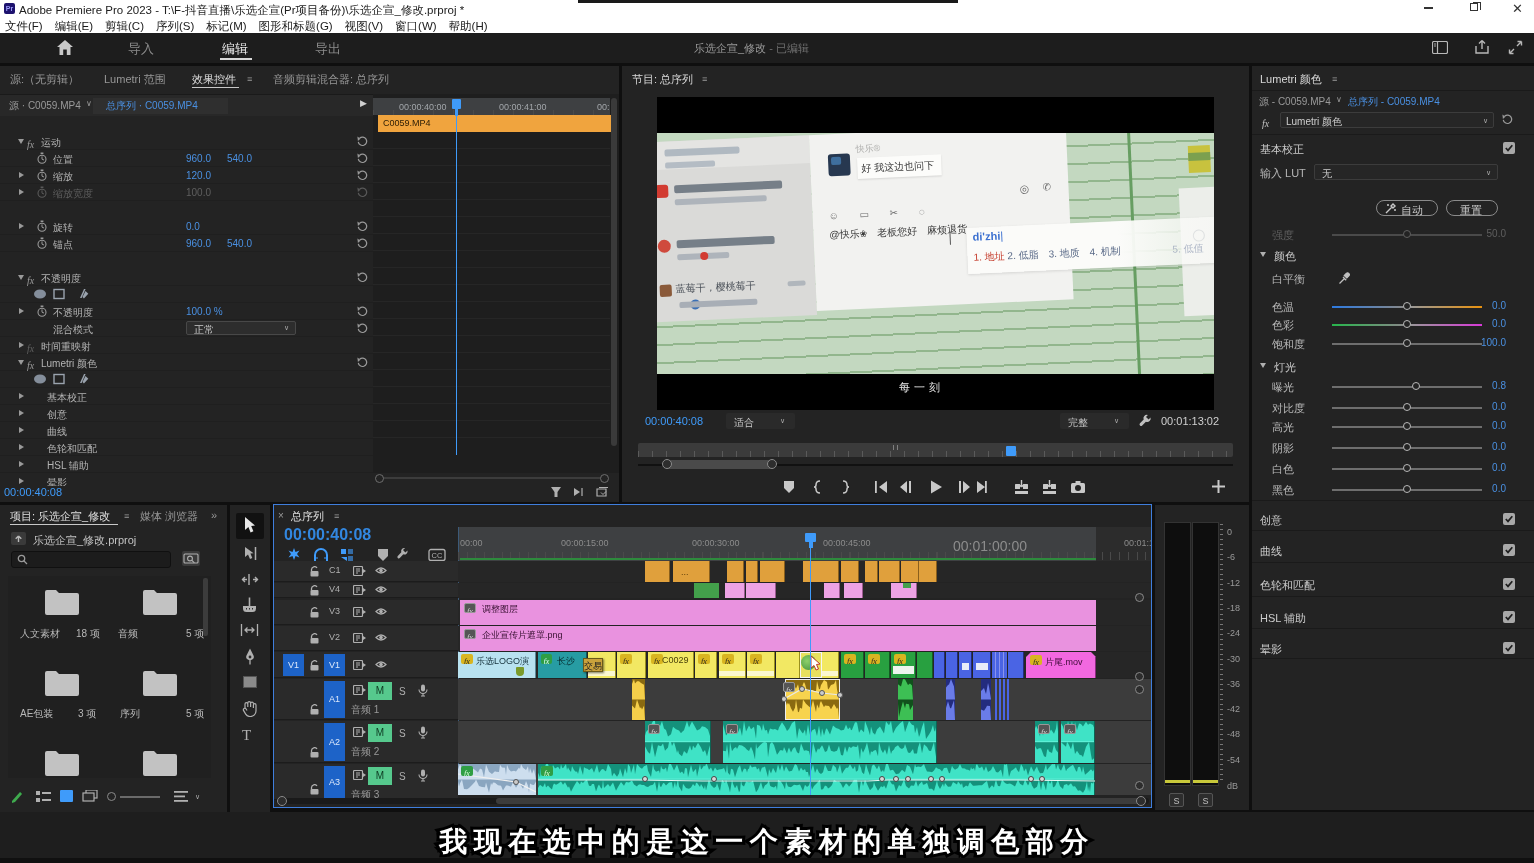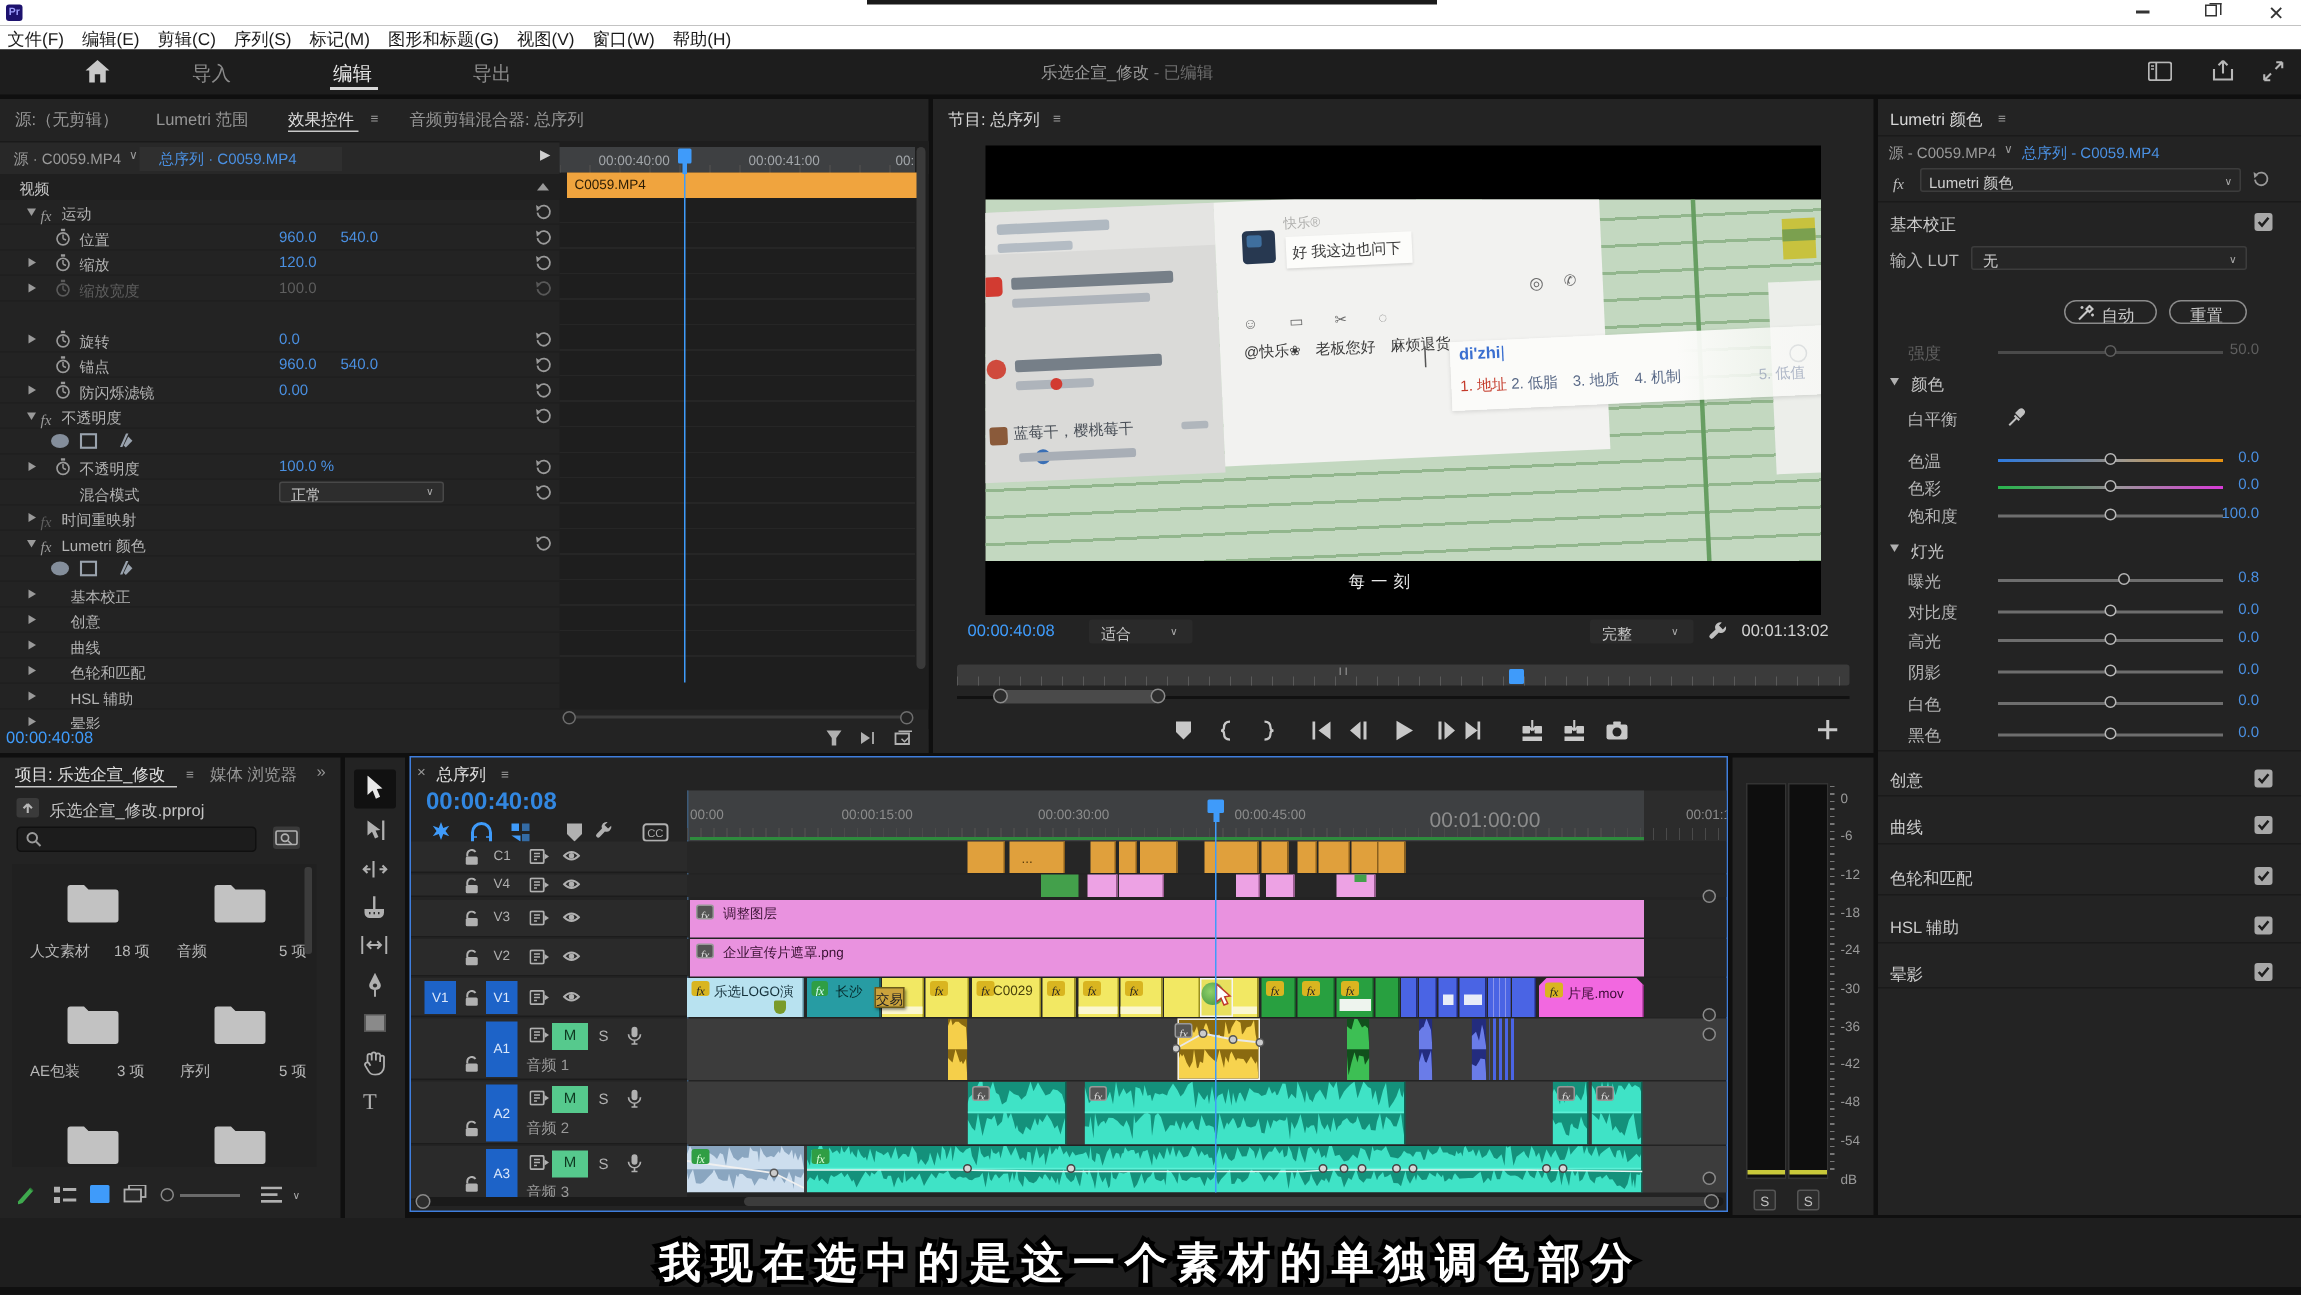--- a/index.html
+++ b/index.html
@@ -19,20 +19,21 @@
   .chD { position:absolute; top:0; left:0; display:inline-block; width:0; height:0; border-top:5px solid #9a9a9a; border-left:3.5px solid transparent; border-right:3.5px solid transparent; }
 </style>
 </head>
 <body>
 <div id="app">
 
   <div class="abs" style="left:0;top:0;width:1534px;height:17px;background:#ffffff;"></div>
   <div class="abs" style="left:578px;top:0;width:380px;height:3px;background:#1a1a1a;"></div>
   <div class="abs" style="left:4px;top:3px;width:11px;height:11px;background:#1d126e;border-radius:2px;"></div>
   <div class="abs" style="left:4px;top:3px;width:11px;height:11px;font-size:7px;font-weight:bold;color:#9e9efc;text-align:center;line-height:11px;">Pr</div>
+  <div class="abs" style="left:19px;top:3px;font-size:11.5px;color:#202020;">Adobe Premiere Pro 2023 - T:\F-抖音直播\乐选企宣(Pr项目备份)\乐选企宣_修改.prproj *</div>
 
   <div class="abs" style="left:1424px;top:7px;width:9px;height:1.5px;background:#333;"></div>
   <div class="abs" style="left:1470px;top:3px;width:8px;height:8px;border:1.2px solid #333;"></div>
   <div class="abs" style="left:1472.5px;top:1.5px;width:8px;height:8px;border:1.2px solid #333;border-left:none;border-bottom:none;"></div>
   <div class="abs" style="left:1512px;top:1px;font-size:13px;color:#333;">✕</div>
 
   <div class="abs" style="left:0;top:17px;width:1534px;height:16px;background:#ffffff;"></div>
   <div class="abs" style="left:5px;top:19px;font-size:11.5px;color:#1a1a1a;letter-spacing:0;">
     <span style="margin-right:12px;">文件(F)</span><span style="margin-right:12px;">编辑(E)</span><span style="margin-right:12px;">剪辑(C)</span><span style="margin-right:12px;">序列(S)</span><span style="margin-right:12px;">标记(M)</span><span style="margin-right:12px;">图形和标题(G)</span><span style="margin-right:12px;">视图(V)</span><span style="margin-right:12px;">窗口(W)</span><span>帮助(H)</span>
   </div>
@@ -71,24 +72,20 @@
     <div class="abs tabtxt" style="left:273px;top:6px;">音频剪辑混合器: 总序列</div>
 
     <div class="abs" style="left:0;top:28px;width:619px;height:22px;background:#282828;border-top:1px solid #1a1a1a;"></div>
     <div class="abs" style="left:9px;top:33px;font-size:10px;color:#9a9a9a;">源 · C0059.MP4</div>
     <div class="abs" style="left:86px;top:33px;font-size:8px;color:#9a9a9a;">∨</div>
     <div class="abs" style="left:93px;top:32px;width:135px;height:16px;background:#2f2f2f;"></div>
     <div class="abs blue" style="left:106px;top:33px;font-size:10px;">总序列 · C0059.MP4</div>
     <div class="abs" style="left:360px;top:32px;font-size:9px;color:#d0d0d0;">▶</div>
 
     <div id="fxrows" class="abs" style="left:0;top:50px;width:373px;height:374px;">
-      <div class="r" style="top:0px;background:#1f1f1f;">
-          <span class="lab" style="left:13px;color:#c6c6c6;">视频</span>
-          <span class="abs" style="left:358px;top:6px;width:0;height:0;border-bottom:5px solid #9a9a9a;border-left:4px solid transparent;border-right:4px solid transparent;"></span>
-        </div>
       <div class="r" style="top:17px;">
           <span class="abs" style="left:18px;top:6px;">
             <span class="chD"></span>
           </span>
           <span class="abs" style="left:27px;top:1px;"><i class="fxi">fx</i></span>
           <span class="lab" style="left:41px;">运动</span>
           <span class="abs" style="left:357px;top:3px;">
             <svg class="rsticon" width="11" height="11" viewBox="0 0 11 11">
               <path d="M2.6 2.2 A4.2 4.2 0 1 1 1.3 5.8" fill="none" stroke="#9a9a9a" stroke-width="1.2"></path>
               <path d="M0.4 0.6 L3.4 2.7 L0.9 4.9 Z" fill="#9a9a9a"></path>
@@ -182,41 +179,20 @@
             <svg class="swicon" width="12" height="13" viewBox="0 0 12 13">
               <rect x="4.6" y="0.5" width="2.8" height="1.6" fill="#9a9a9a"></rect>
               <circle cx="6" cy="7.2" r="4" fill="none" stroke="#9a9a9a" stroke-width="1.1"></circle>
               <path d="M6 7.2 L6 4.4" stroke="#9a9a9a" stroke-width="1"></path>
               <path d="M6 7.2 L8 8" stroke="#9a9a9a" stroke-width="1"></path>
             </svg>
           </span>
           <span class="lab" style="left:53px;">锚点</span>
           <span class="val" style="left:186px;">960.0</span>
           <span class="val" style="left:227px;">540.0</span>
-          <span class="abs" style="left:357px;top:3px;">
-            <svg class="rsticon" width="11" height="11" viewBox="0 0 11 11">
-              <path d="M2.6 2.2 A4.2 4.2 0 1 1 1.3 5.8" fill="none" stroke="#9a9a9a" stroke-width="1.2"></path>
-              <path d="M0.4 0.6 L3.4 2.7 L0.9 4.9 Z" fill="#9a9a9a"></path>
-            </svg>
-          </span>
-        </div>
-      <div class="r" style="top:136px;">
-          <span class="abs" style="left:19px;top:5px;">
-            <span class="chR"></span>
-          </span>
-          <span class="abs" style="left:36px;top:2px;">
-            <svg class="swicon" width="12" height="13" viewBox="0 0 12 13">
-              <rect x="4.6" y="0.5" width="2.8" height="1.6" fill="#9a9a9a"></rect>
-              <circle cx="6" cy="7.2" r="4" fill="none" stroke="#9a9a9a" stroke-width="1.1"></circle>
-              <path d="M6 7.2 L6 4.4" stroke="#9a9a9a" stroke-width="1"></path>
-              <path d="M6 7.2 L8 8" stroke="#9a9a9a" stroke-width="1"></path>
-            </svg>
-          </span>
-          <span class="lab" style="left:53px;">防闪烁滤镜</span>
-          <span class="val" style="left:186px;">0.00</span>
           <span class="abs" style="left:357px;top:3px;">
             <svg class="rsticon" width="11" height="11" viewBox="0 0 11 11">
               <path d="M2.6 2.2 A4.2 4.2 0 1 1 1.3 5.8" fill="none" stroke="#9a9a9a" stroke-width="1.2"></path>
               <path d="M0.4 0.6 L3.4 2.7 L0.9 4.9 Z" fill="#9a9a9a"></path>
             </svg>
           </span>
         </div>
       <div class="r" style="top:153px;">
           <span class="abs" style="left:18px;top:6px;">
             <span class="chD"></span>

